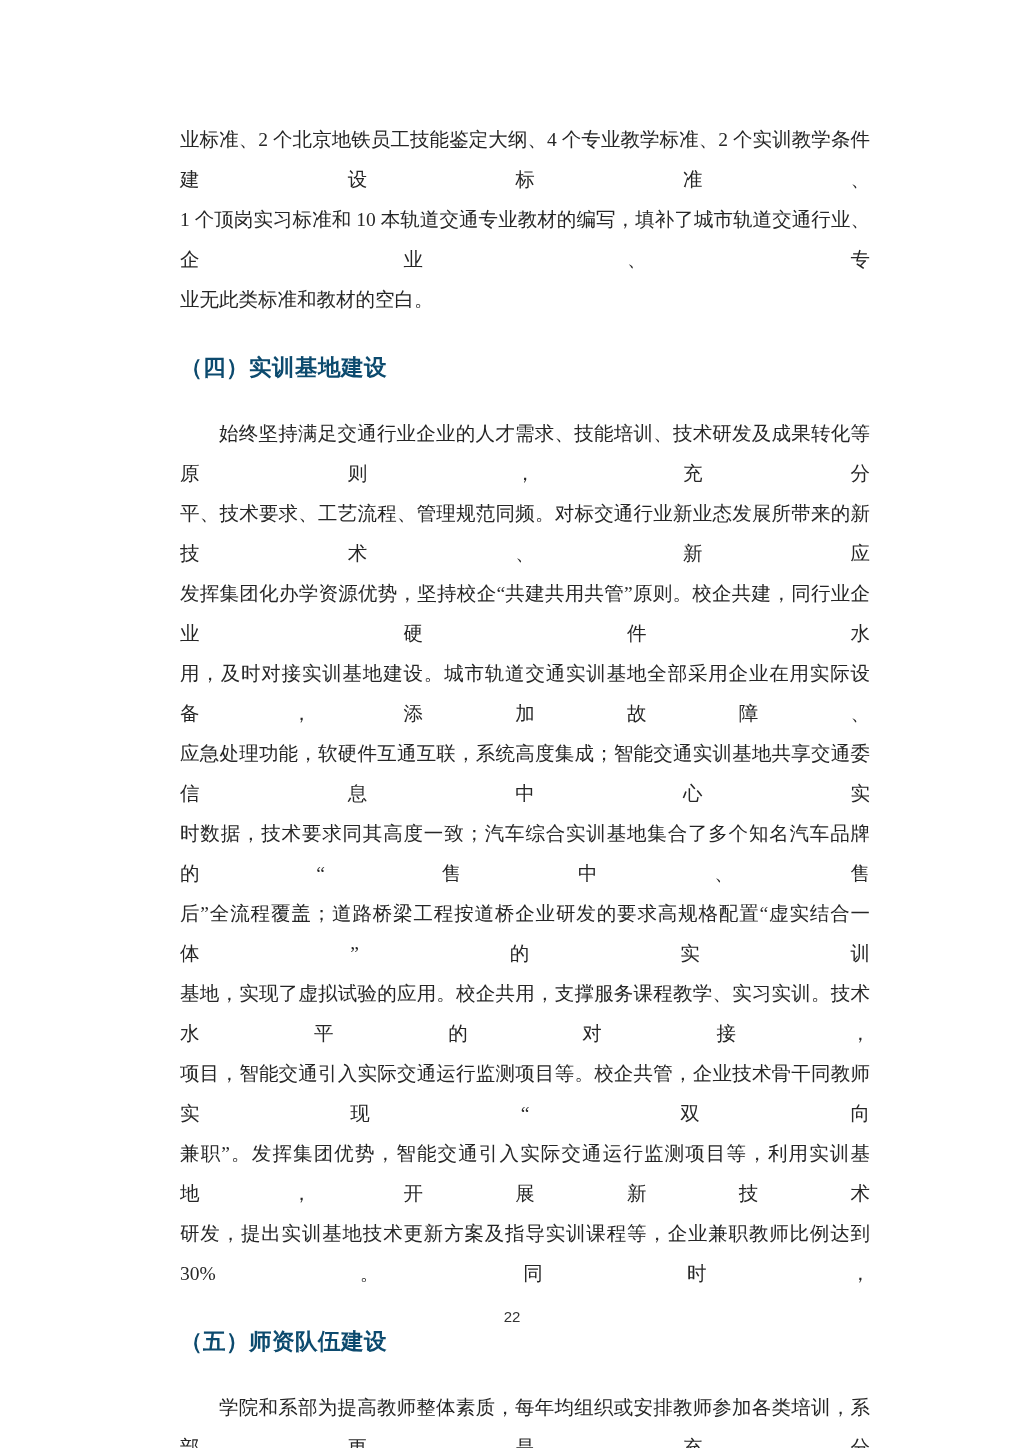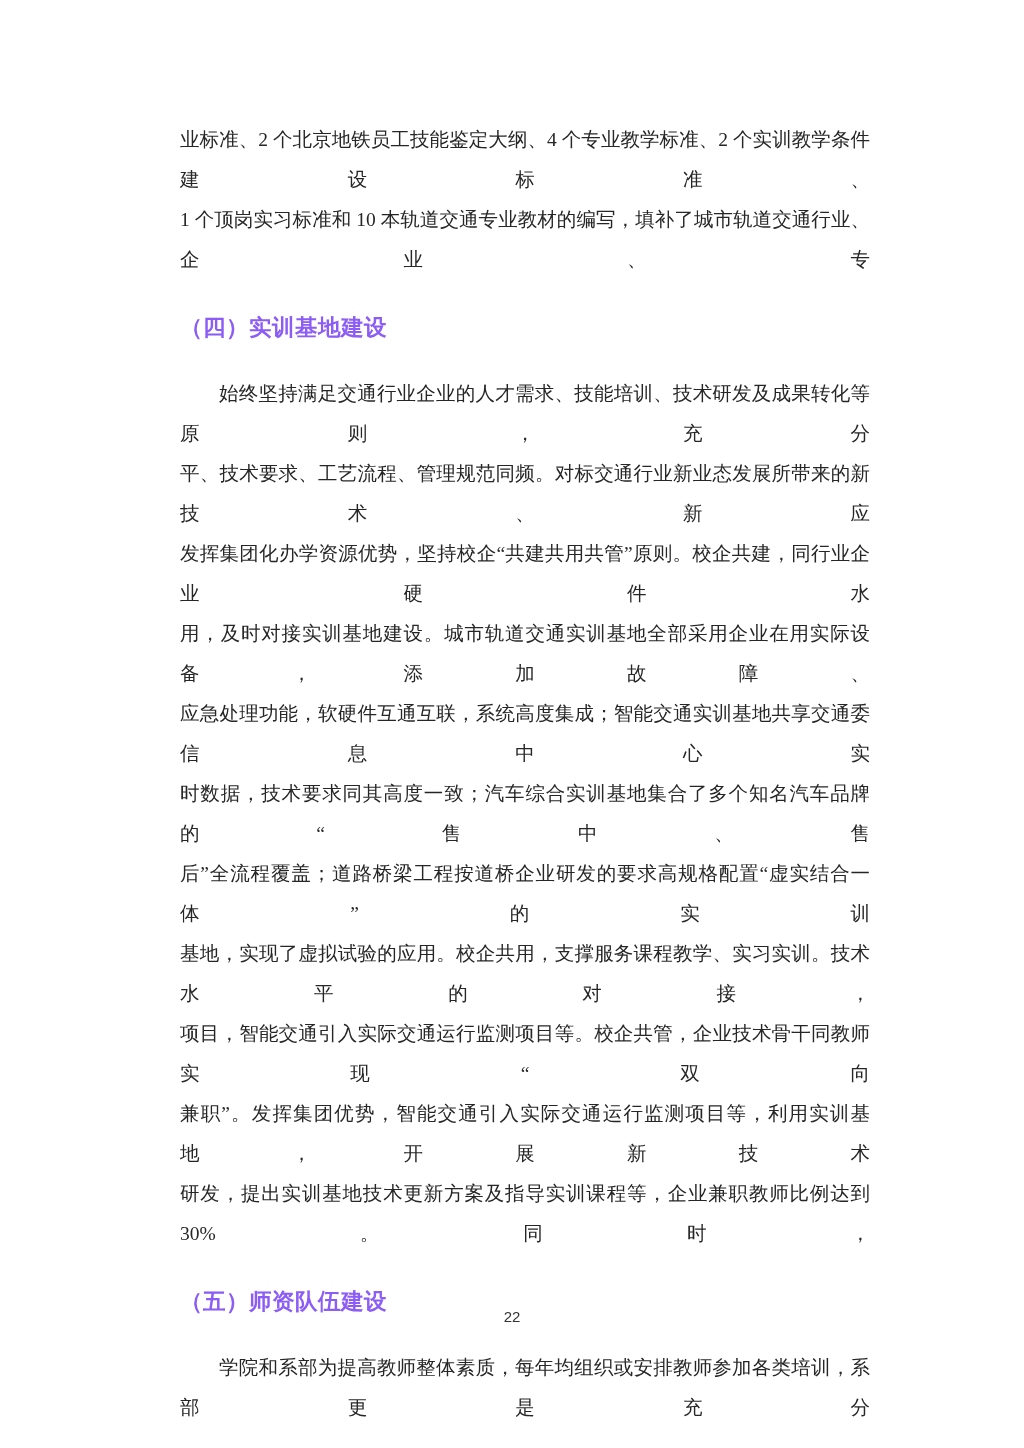--- a/index.html
+++ b/index.html
@@ -31,21 +31,21 @@
   .line.last {
     text-align-last: left;
   }
   .para.indent .line:first-child {
     text-indent: 2em;
   }
   .heading {
     font-size: 22.5px;
     font-weight: bold;
     line-height: 40px;
-    color: #8b5cf6;
+    color: #0c4a6e;
     margin: 28px 0 26px 0;
     letter-spacing: 0.5px;
   }
   .footer {
     position: absolute;
     left: 0;
     right: 0;
     top: 1308px;
     text-align: center;
     font-family: Liberation Sans, sans-serif;
@@ -54,20 +54,21 @@
   }
 </style>
 </head>
 <body>
 
 <div class="page">
 
   <div class="para">
       <div class="line">业标准、2 个北京地铁员工技能鉴定大纲、4 个专业教学标准、2 个实训教学条件建设标准、</div>
       <div class="line">1 个顶岗实习标准和 10 本轨道交通专业教材的编写，填补了城市轨道交通行业、企业、专</div>
+      <div class="line last">业无此类标准和教材的空白。</div>
     </div>
 
   <div class="heading">（四）实训基地建设</div>
 
   <div class="para indent">
       <div class="line">始终坚持满足交通行业企业的人才需求、技能培训、技术研发及成果转化等原则，充分</div>
       <div class="line">平、技术要求、工艺流程、管理规范同频。对标交通行业新业态发展所带来的新技术、新应</div>
       <div class="line">发挥集团化办学资源优势，坚持校企“共建共用共管”原则。校企共建，同行业企业硬件水</div>
       <div class="line">用，及时对接实训基地建设。城市轨道交通实训基地全部采用企业在用实际设备，添加故障、</div>
       <div class="line">应急处理功能，软硬件互通互联，系统高度集成；智能交通实训基地共享交通委信息中心实</div>

